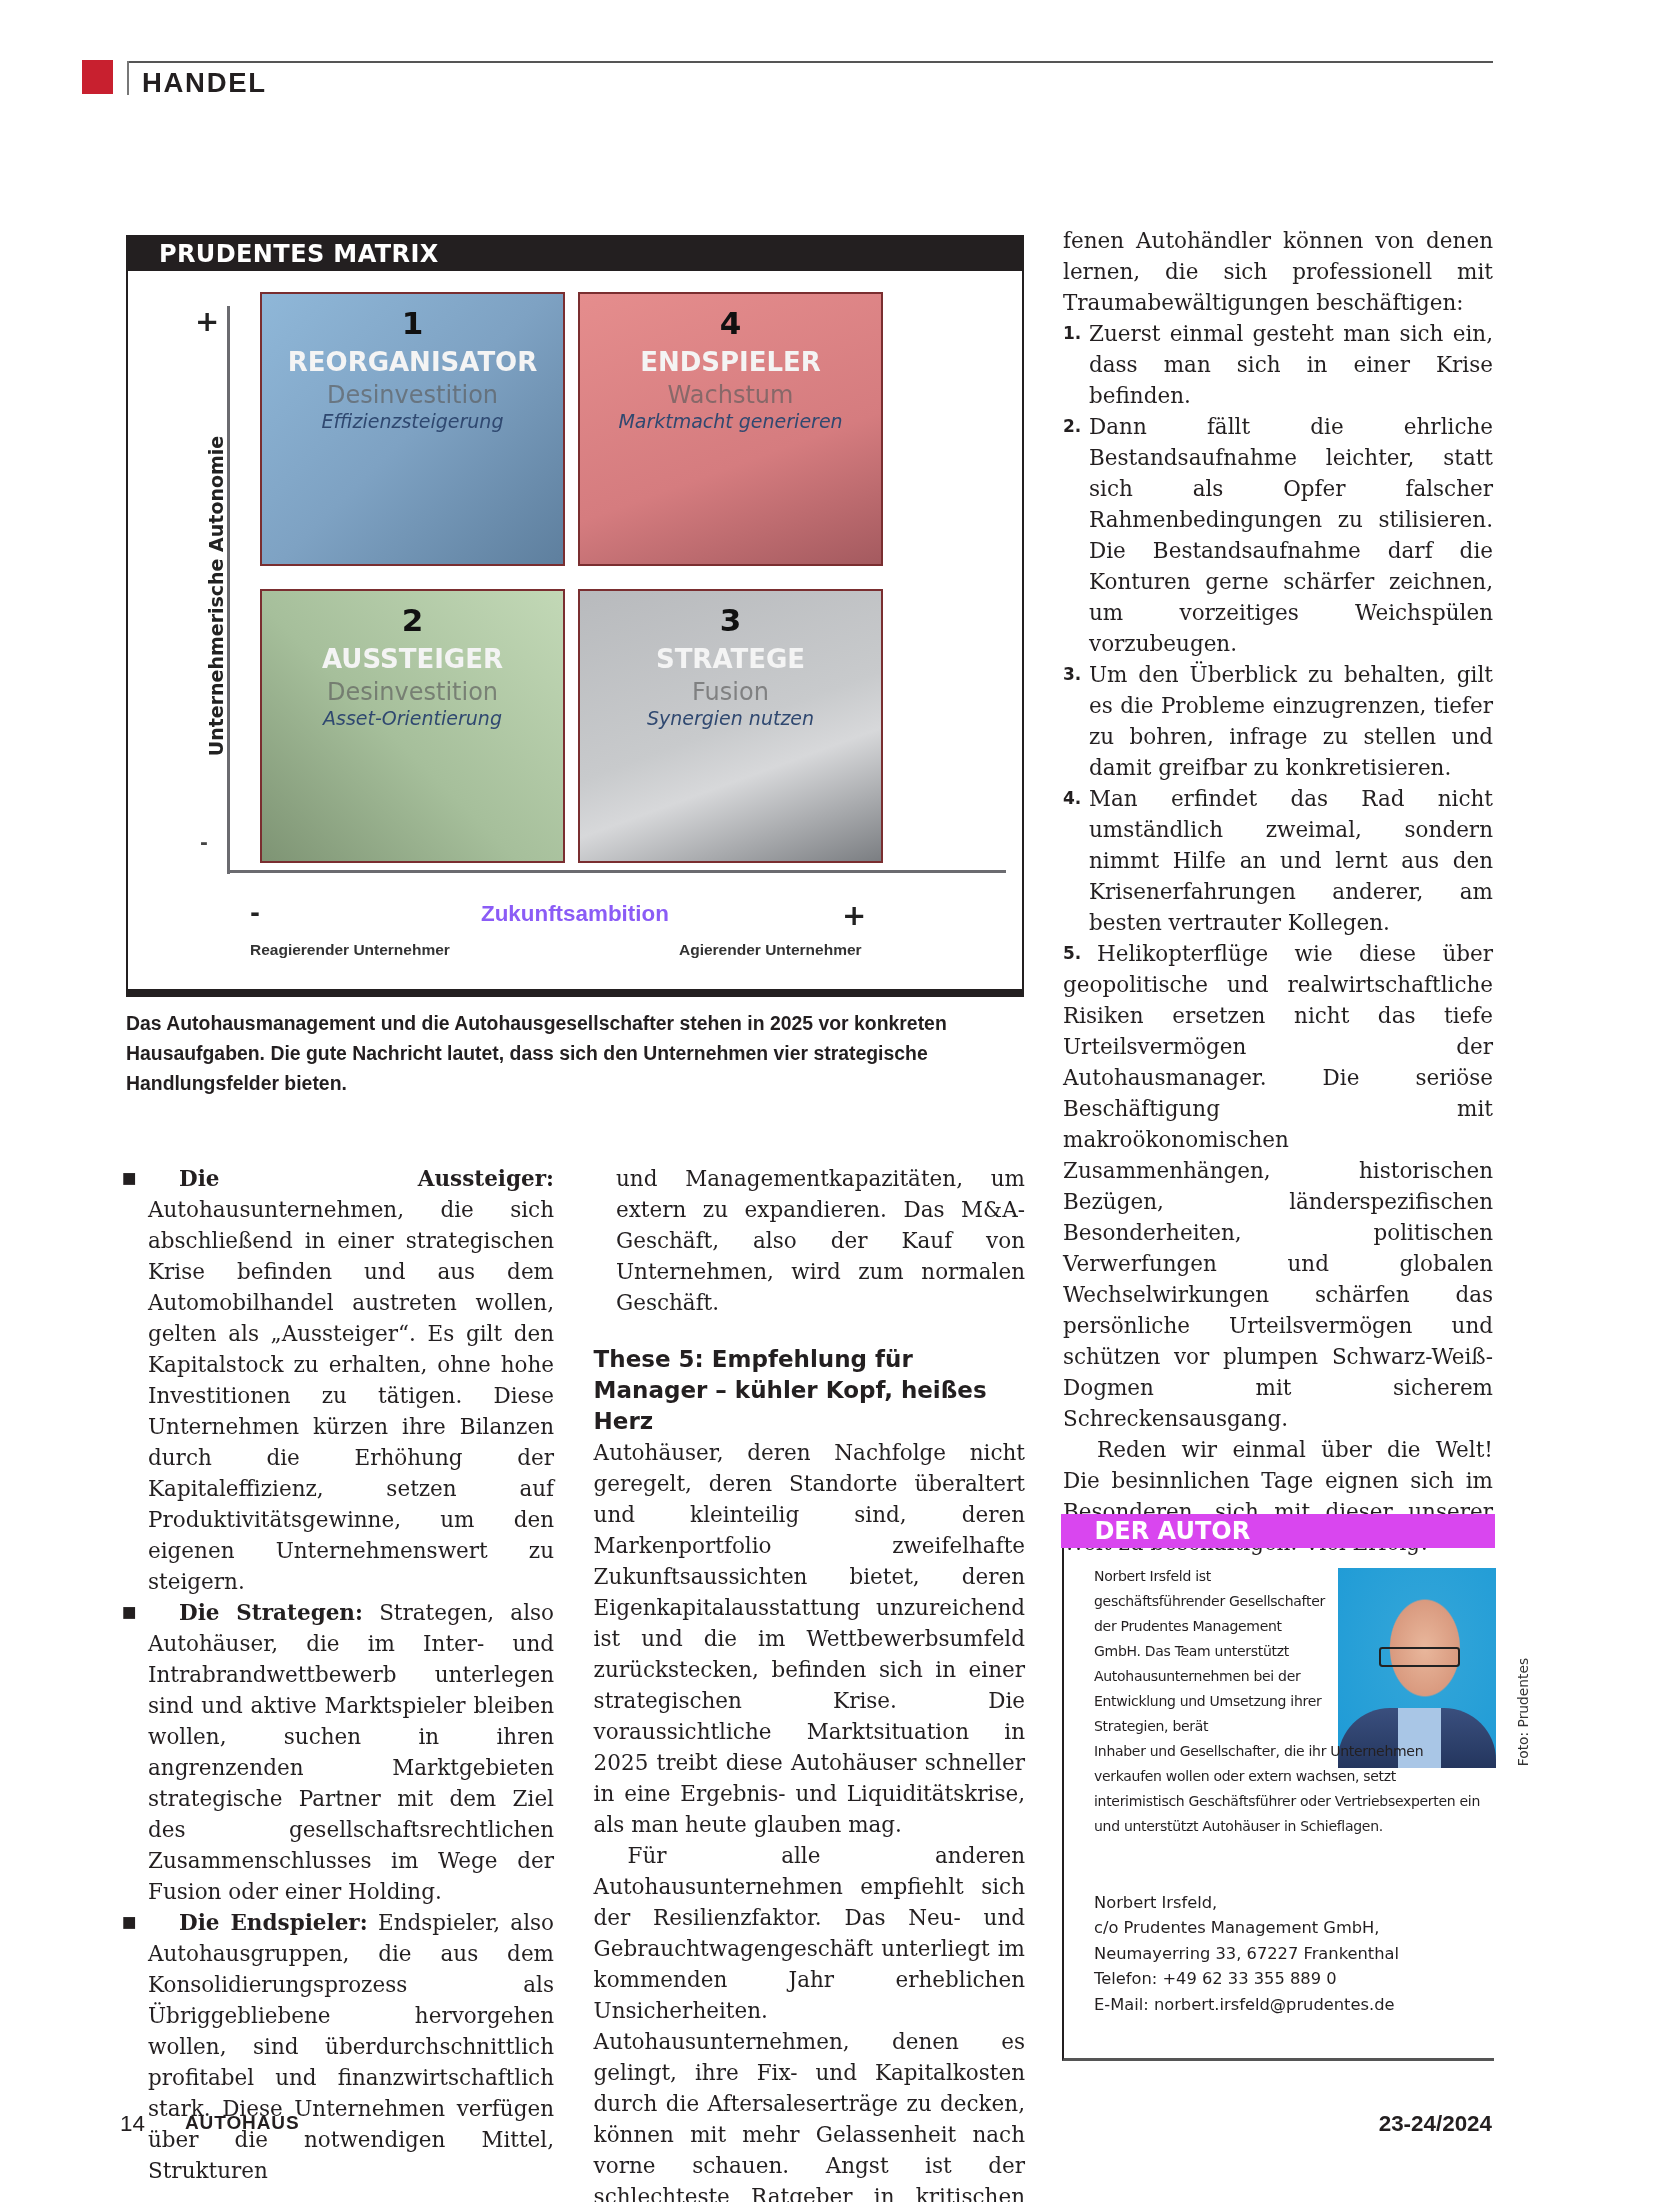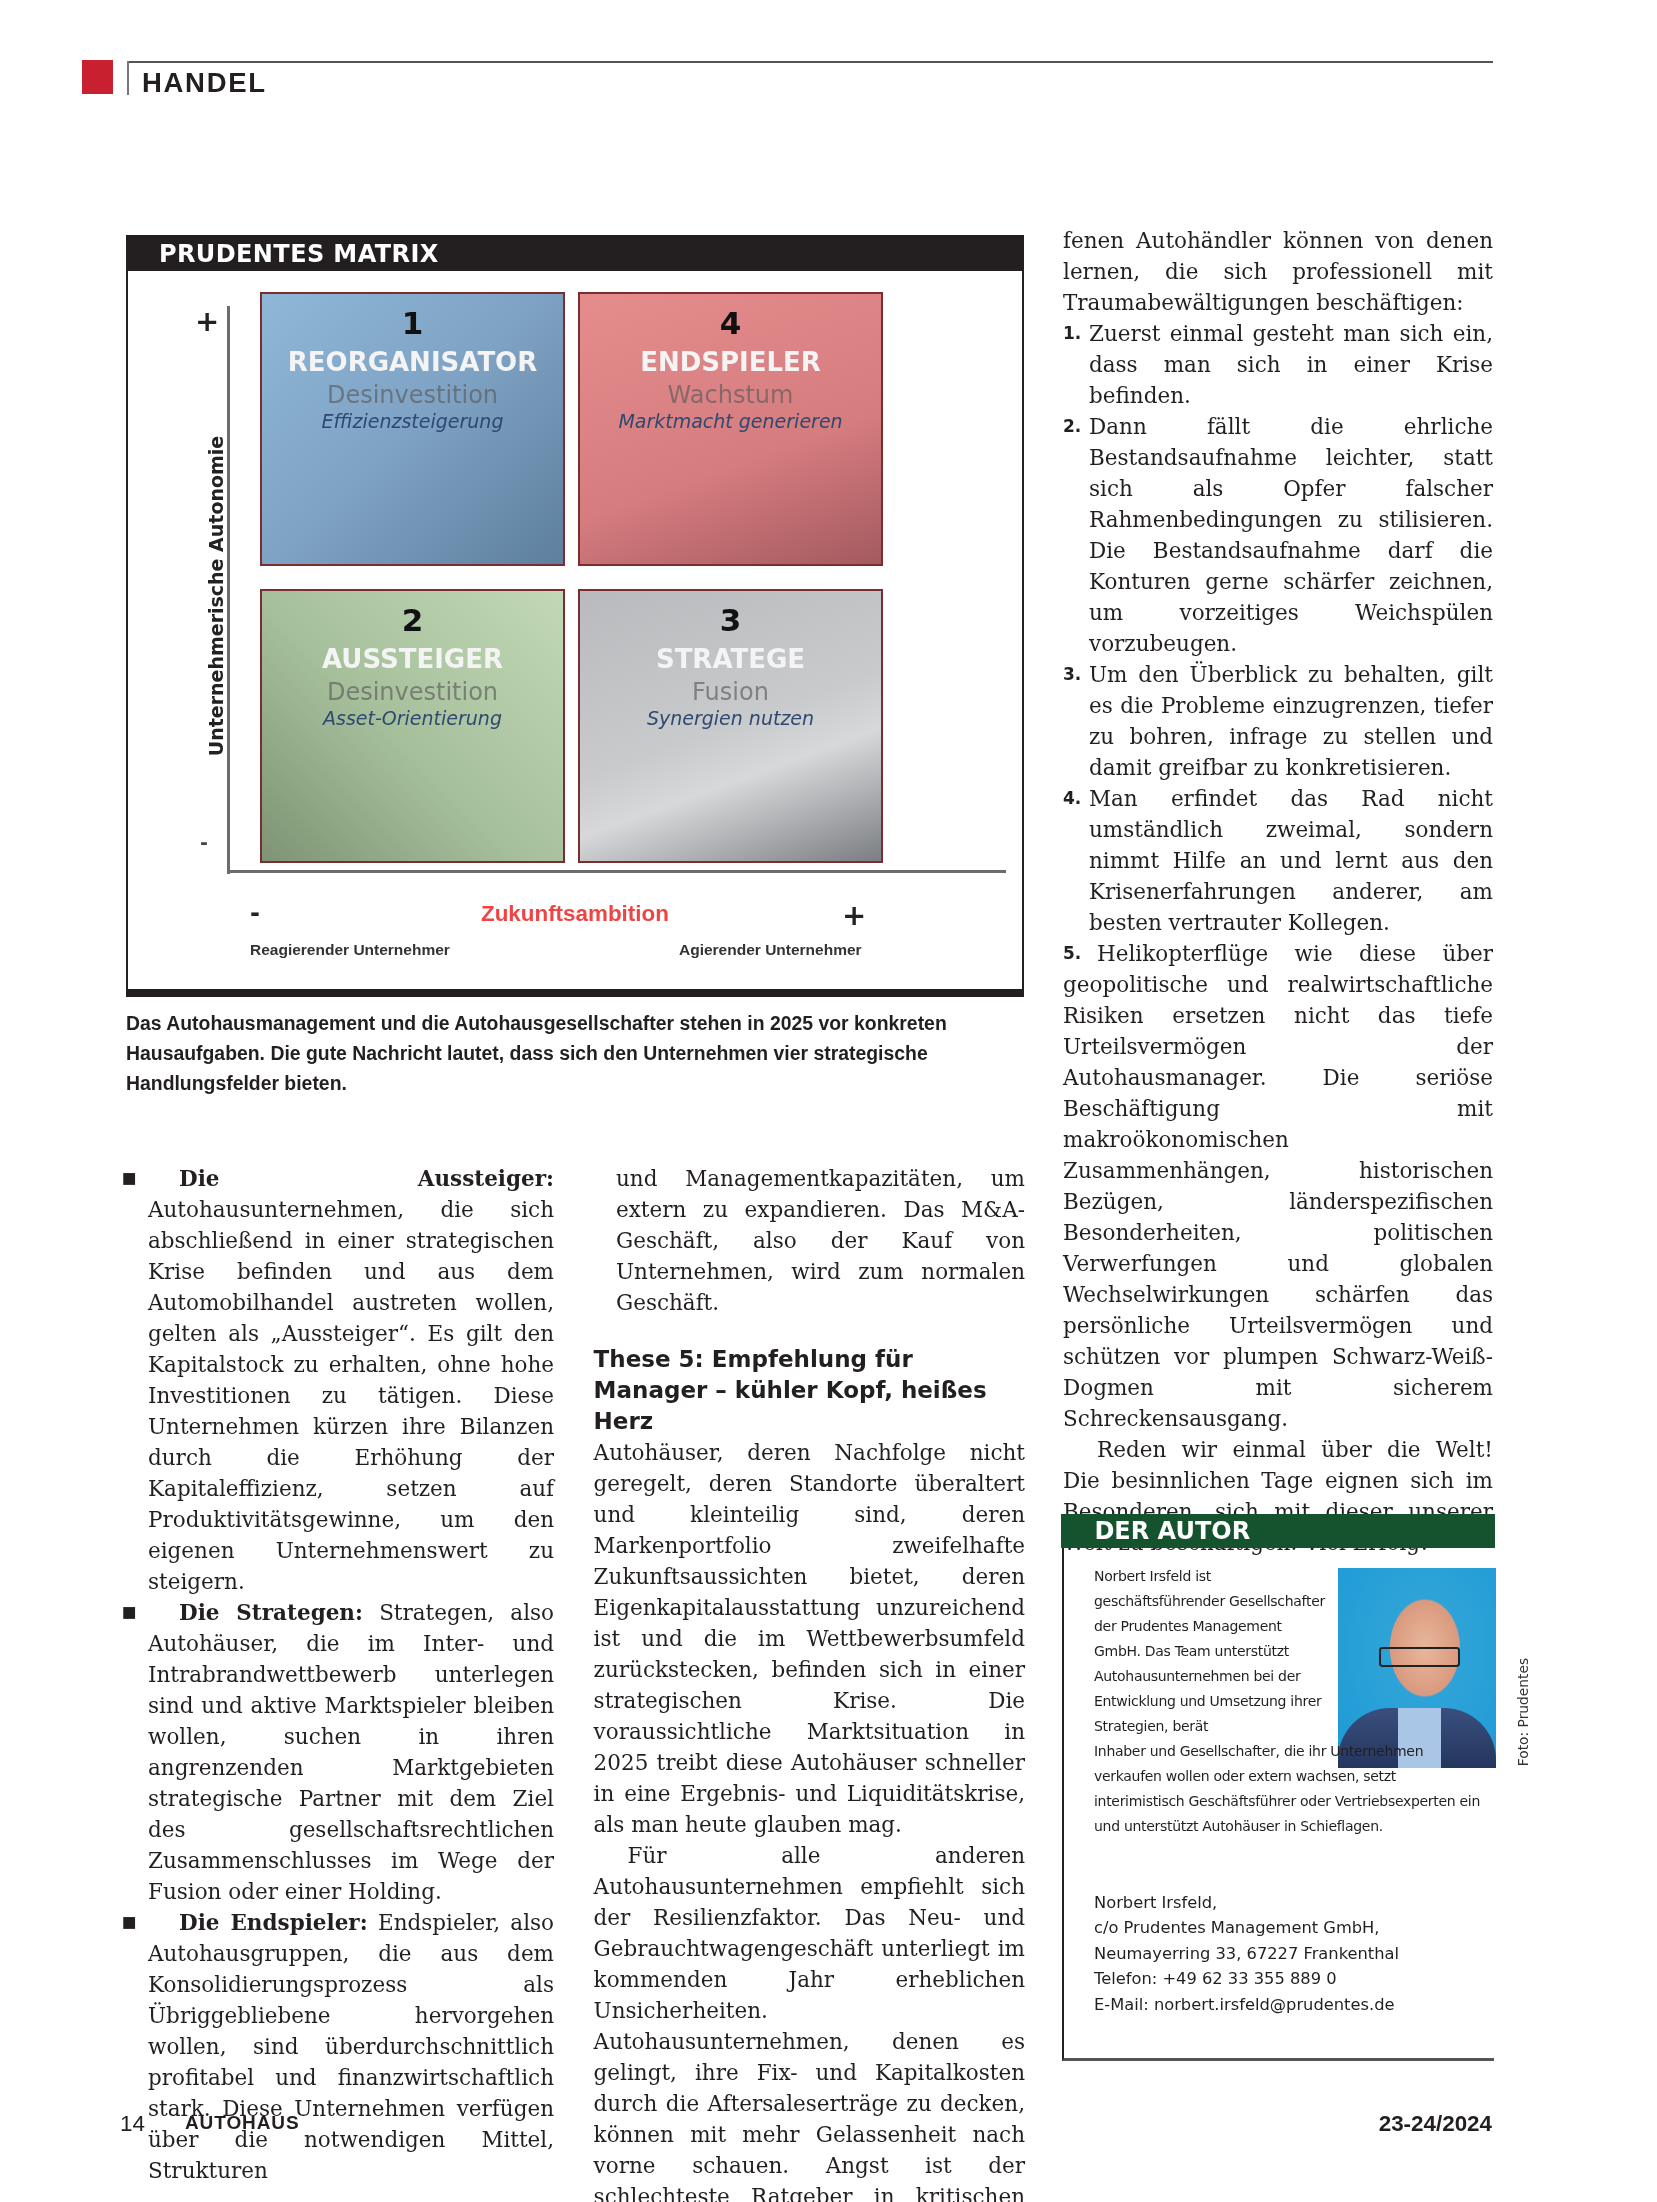--- a/index.html
+++ b/index.html
@@ -16,21 +16,21 @@
   #matrix{left:126px;top:235px;width:898px;height:762px;border:2.6px solid #231f20;border-bottom:8.6px solid #231f20;box-sizing:border-box;background:#fff;}
   #matrix-title-bar{position:absolute;left:0;top:0;right:0;height:34px;background:#231f20;}
   #matrix-title{position:absolute;left:31px;top:2.6px;font-family:"DejaVu Sans",sans-serif;font-weight:bold;font-size:24px;color:#fff;letter-spacing:0.4px;}
   .axis-v{position:absolute;left:99px;top:69px;width:3.4px;height:568px;background:#6b6b70;}
   .axis-h{position:absolute;left:99px;top:633px;width:779px;height:3.4px;background:#6b6b70;}
   .ylabel{position:absolute;left:-76px;top:348px;width:327px;text-align:center;transform:rotate(-90deg);font-family:"DejaVu Sans",sans-serif;font-weight:bold;font-size:19px;color:#222;}
   .yplus{position:absolute;left:67px;top:67px;font-family:"DejaVu Sans",sans-serif;font-weight:bold;font-size:29px;color:#222;}
   .yminus{position:absolute;left:72px;top:594px;font-family:"DejaVu Sans",sans-serif;font-weight:bold;font-size:19px;color:#444;}
   .xminus{position:absolute;left:122px;top:662px;font-family:"DejaVu Sans",sans-serif;font-weight:bold;font-size:24px;color:#222;}
   .xplus{position:absolute;left:714px;top:661px;font-family:"DejaVu Sans",sans-serif;font-weight:bold;font-size:29px;color:#222;}
-  .xlabel{position:absolute;left:353px;top:664px;font-family:"Liberation Sans",sans-serif;font-weight:bold;font-size:22.4px;color:#ef4444;}
+  .xlabel{position:absolute;left:353px;top:664px;font-family:"Liberation Sans",sans-serif;font-weight:bold;font-size:22.4px;color:#8b5cf6;}
   .xsub-left{position:absolute;left:122px;top:704px;font-family:"Liberation Sans",sans-serif;font-weight:bold;font-size:15.5px;color:#333;}
   .xsub-right{position:absolute;left:551px;top:704px;font-family:"Liberation Sans",sans-serif;font-weight:bold;font-size:15.5px;color:#333;}
 
   .quad{position:absolute;width:305px;height:274px;border:2.6px solid #7a2e30;box-sizing:border-box;text-align:center;}
   .q1{left:132px;top:55px;background:linear-gradient(135deg,#8fb7d8 0%,#7ea2c3 50%,#5e7f9e 100%);}
   .q4{left:450px;top:55px;background:linear-gradient(160deg,#e58d8d 0%,#d57c7f 60%,#a45a5f 100%);}
   .q2{left:132px;top:352px;background:linear-gradient(45deg,#7e9474 0%,#a6bf9b 45%,#c2d8b6 100%);}
   .q3{left:450px;top:352px;background:linear-gradient(160deg,#b8babd 0%,#c8cacc 50%,#d7d8da 65%,#7b7e82 100%);}
   .qnum{margin-top:12px;font-family:"DejaVu Sans",sans-serif;font-weight:bold;font-size:31px;color:#111;line-height:34px;}
   .qtitle{margin-top:6.9px;font-family:"DejaVu Sans",sans-serif;font-weight:bold;font-size:26px;color:#f4f4f4;line-height:31px;}
@@ -51,21 +51,21 @@
   .bullet b{font-weight:bold;margin-left:31px;}
   .indent{text-indent:34px;}
   .heading{font-family:"DejaVu Sans",sans-serif;font-weight:bold;font-size:23px;line-height:31px;margin:26px 0 0 -22.4px !important;text-align:left;}
   #col-mid .body2{margin-left:-22.4px;}
   .numitem{position:relative;padding-left:26px;}
   .numitem .num{position:absolute;left:0;top:0;font-family:"DejaVu Sans",sans-serif;font-weight:bold;font-size:17px;}
   .endmark{display:inline-block;width:10.3px;height:10.3px;background:#231f20;float:right;margin-top:10.3px;}
 
   
   #author-box{left:1062px;top:1514px;width:432px;height:547px;border-left:2.6px solid #231f20;border-bottom:3.4px solid #555;box-sizing:border-box;}
-  #author-title-bar{position:absolute;left:-2.6px;top:0;width:434px;height:34px;background:#14532d;}
+  #author-title-bar{position:absolute;left:-2.6px;top:0;width:434px;height:34px;background:#d946ef;}
   #author-title{position:absolute;left:33px;top:2.6px;font-family:"DejaVu Sans",sans-serif;font-weight:bold;font-size:24px;color:#fff;}
   #author-photo{position:absolute;left:274px;top:54px;width:158px;height:200px;background:radial-gradient(ellipse at 55% 40%,#e9b79c 0%,#d99a7f 28%,#2ea3d8 29%,#1d9ad6 100%);overflow:hidden;}
   #author-photo .suit{position:absolute;left:0;bottom:0;width:158px;height:60px;background:linear-gradient(180deg,#3a4f7e,#24365e);border-radius:52px 52px 0 0;}
   #author-photo .shirt{position:absolute;left:60px;bottom:0;width:43px;height:60px;background:#a9c6e6;}
   #author-photo .glasses{position:absolute;left:41px;top:79px;width:77px;height:15.5px;border:2.6px solid #222;border-radius:3.4px;}
   #photo-credit{position:absolute;left:1497px;top:1618px;width:52px;height:206px;}
   #photo-credit span{position:absolute;left:-69px;top:86px;width:189px;transform:rotate(-90deg);font-family:"DejaVu Sans",sans-serif;font-size:13.8px;color:#333;text-align:center;}
   #author-bio{position:absolute;left:30px;top:50px;width:396px;font-family:"DejaVu Sans",sans-serif;font-size:14px;line-height:25px;color:#231f20;letter-spacing:-0.3px;}
   #author-bio .narrow{width:232px;}
   #author-contact{position:absolute;left:30px;top:376px;font-family:"DejaVu Sans",sans-serif;font-size:16.3px;line-height:25.4px;color:#231f20;}

